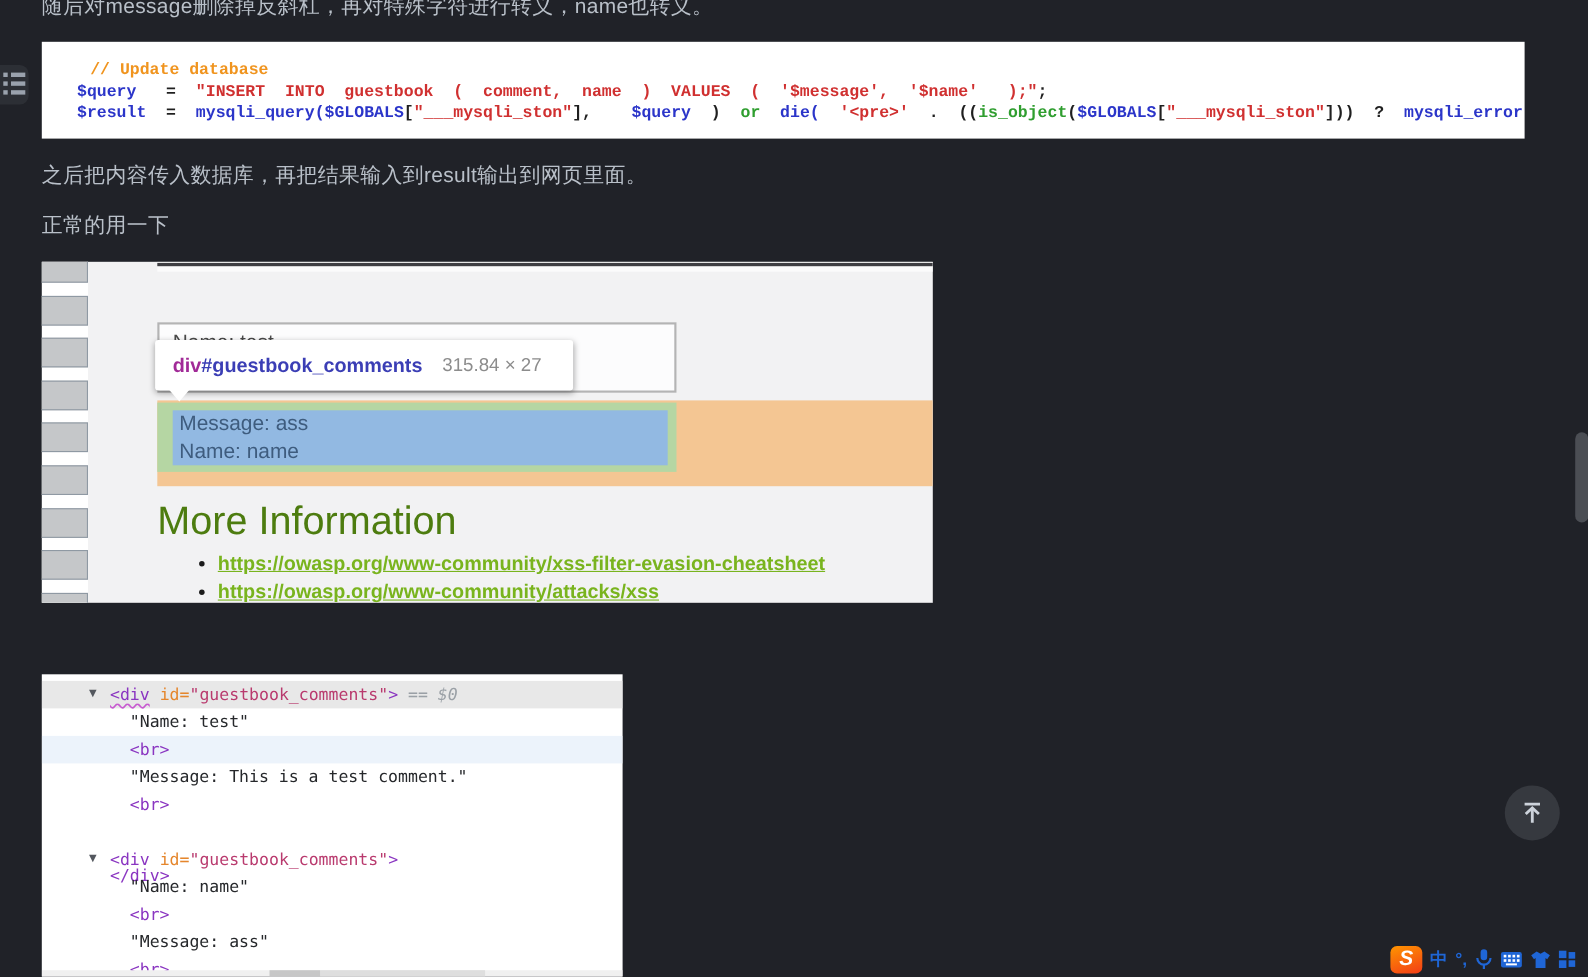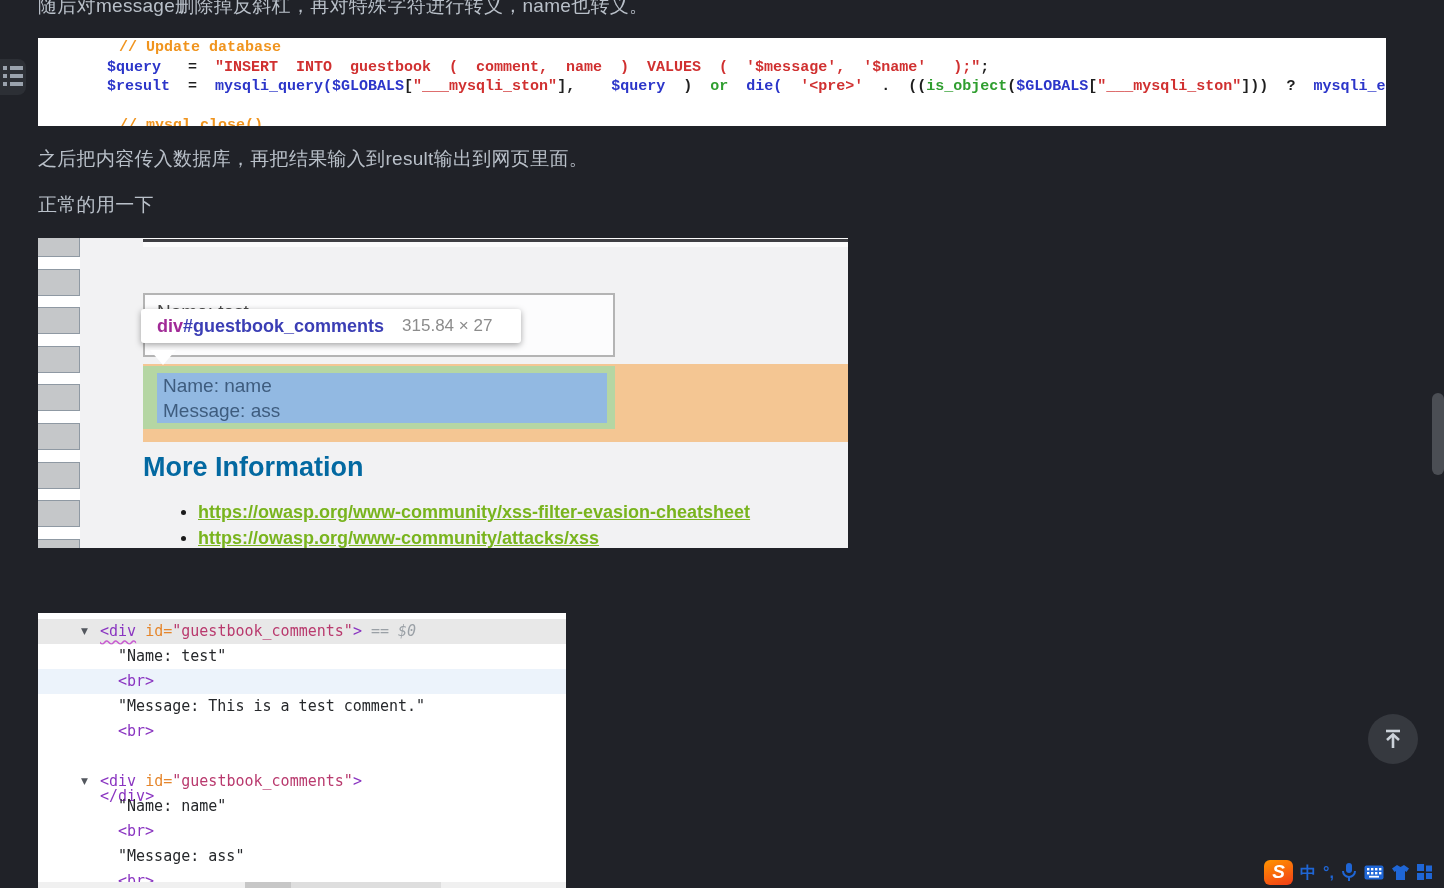--- a/index.html
+++ b/index.html
@@ -20,44 +20,44 @@
   .toc-icon .bar { width:13px; height:4px; background:#9aa2ad; }
 
   
   .para { left:38px; font-size:19px; letter-spacing:0.3px; color:var(--page_text); white-space:nowrap; }
   .para-top { top:-7px; }
   .para-2 { top:146px; }
   .para-3 { top:192px; }
 
   
   .code-block { left:38px; top:38px; width:1348px; height:88px; background:#ffffff; overflow:hidden; }
-  .code-inner { padding-top:0; font-family:"Liberation Mono","DejaVu Sans Mono",monospace; font-size:15px; font-weight:bold; line-height:19.5px; white-space:pre;margin-left:37px; }
+  .code-inner { padding-top:16px; font-family:"Liberation Mono","DejaVu Sans Mono",monospace; font-size:15px; font-weight:bold; line-height:19.5px; white-space:pre; }
   .code-line { height:19.5px; }
   .tok-com { color:var(--code_comment,#f0941e); }
   .tok-var { color:var(--code_variable,#2b35c9); }
   .tok-str { color:var(--code_string,#d03030); }
   .tok-kw  { color:var(--code_keyword,#2f9e2f); }
   .tok-pln { color:#1f1f1f; }
 
   
   .shot1 { left:38px; top:238px; width:810px; height:310px; background:#f2f2f3; overflow:hidden; }
   .menu-strip { position:absolute; left:0; top:0; width:42px; height:310px; background:#ffffff; }
   .menu-block { position:absolute; left:-6px; width:48px; height:27px; background:#c5c7c9; border:1px solid #8f99a3; }
   .ta-remnant { position:absolute; left:105px; top:0; width:705px; height:9px; background:#fbfbfb; }
   .ta-remnant .line { position:absolute; left:0; top:1px; width:100%; height:3px; background:#3e3e42; }
   .name-box { position:absolute; left:105px; top:55px; width:472px; height:64px; background:#fcfcfd; border:2px solid #b4b4b4; padding:6px 12px; font-size:19px; color:#4a4a4a; overflow:hidden; }
-  .el-tooltip { position:absolute; left:103px; top:71px; width:380px; height:34px; background:#ffffff; border-radius:3px; box-shadow:0 2px 6px rgba(0,0,0,.35); display:flex; align-items:center; padding-left:16px; white-space:nowrap; }
+  .el-tooltip { position:absolute; left:103px; top:71px; width:380px; height:46px; background:#ffffff; border-radius:3px; box-shadow:0 2px 6px rgba(0,0,0,.35); display:flex; align-items:center; padding-left:16px; white-space:nowrap; }
   .tt-tag  { font-weight:bold; font-size:18px; color:var(--tooltip_tag,#a12a97); }
   .tt-id   { font-weight:bold; font-size:18px; color:var(--tooltip_id,#3b3eb5); }
   .tt-size { font-size:17px; color:var(--tooltip_size,#8c8c8c); margin-left:18px; }
   .tt-arrow { position:absolute; left:112px; top:112px; width:0; height:0; border-left:13px solid transparent; border-right:13px solid transparent; border-top:15px solid #ffffff; }
   .hl-margin  { position:absolute; left:105px; top:126px; width:705px; height:78px; background:var(--hl_margin,#f4c693); }
   .hl-padding { position:absolute; left:105px; top:128px; width:472px; height:63px; background:var(--hl_padding,#b5d6a3); }
   .hl-content { position:absolute; left:119px; top:135px; width:450px; height:50px; background:var(--hl_content,#92b9e2); color:#3e5c7e; font-size:19px; line-height:25px; padding:0 6px; }
-  .more-title { position:absolute; left:105px; top:214px; font-size:27px; font-weight:bold; color:#0369a1; }
+  .more-title { position:absolute; left:105px; top:214px; font-size:36px; font-weight:normal; color:#4d7c0f; }
   .owasp-list { position:absolute; left:160px; top:263px; list-style:none; }
   .owasp-link { position:relative; margin-bottom:3px; font-size:18px; font-weight:bold; line-height:23px; color:var(--link_green,#79b41e); text-decoration:underline; white-space:nowrap; }
   .owasp-link::before { content:""; position:absolute; left:-17px; top:9px; width:5px; height:5px; border-radius:50%; background:#1b1b1b; }
 
   
   .shot2 { left:38px; top:613px; width:528px; height:275px; background:#ffffff; overflow:hidden; font-family:"DejaVu Sans Mono","Liberation Mono",monospace; font-size:15px; }
   .dt-row { position:absolute; left:0; width:100%; height:25px; line-height:25px; white-space:pre; color:var(--dt_text,#26282b); }
   .dt-selected { background:var(--dt_selected_bg,#e8e8e8); }
   .dt-hover { background:var(--dt_hover_bg,#ecf3fb); }
   .dt-arrow { position:absolute; left:43px; top:0; font-size:9px; color:#53575e; font-family:"DejaVu Sans",sans-serif; }
@@ -127,22 +127,22 @@
       <div class="line"></div>
     </div>
 
   <div class="name-box">
     <span>Name: test</span>
   </div>
 
   <div class="hl-margin"></div>
   <div class="hl-padding"></div>
   <div class="hl-content">
+    <div>Message: ass</div>
     <div>Name: name</div>
-    <div>Message: ass</div>
   </div>
 
   <div class="el-tooltip">
     <span class="tt-tag">div</span>
       <span class="tt-id">#guestbook_comments</span>
     <span class="tt-size">315.84 × 27</span>
   </div>
   <div class="tt-arrow"></div>
 
   <div class="more-title">More Information</div>

